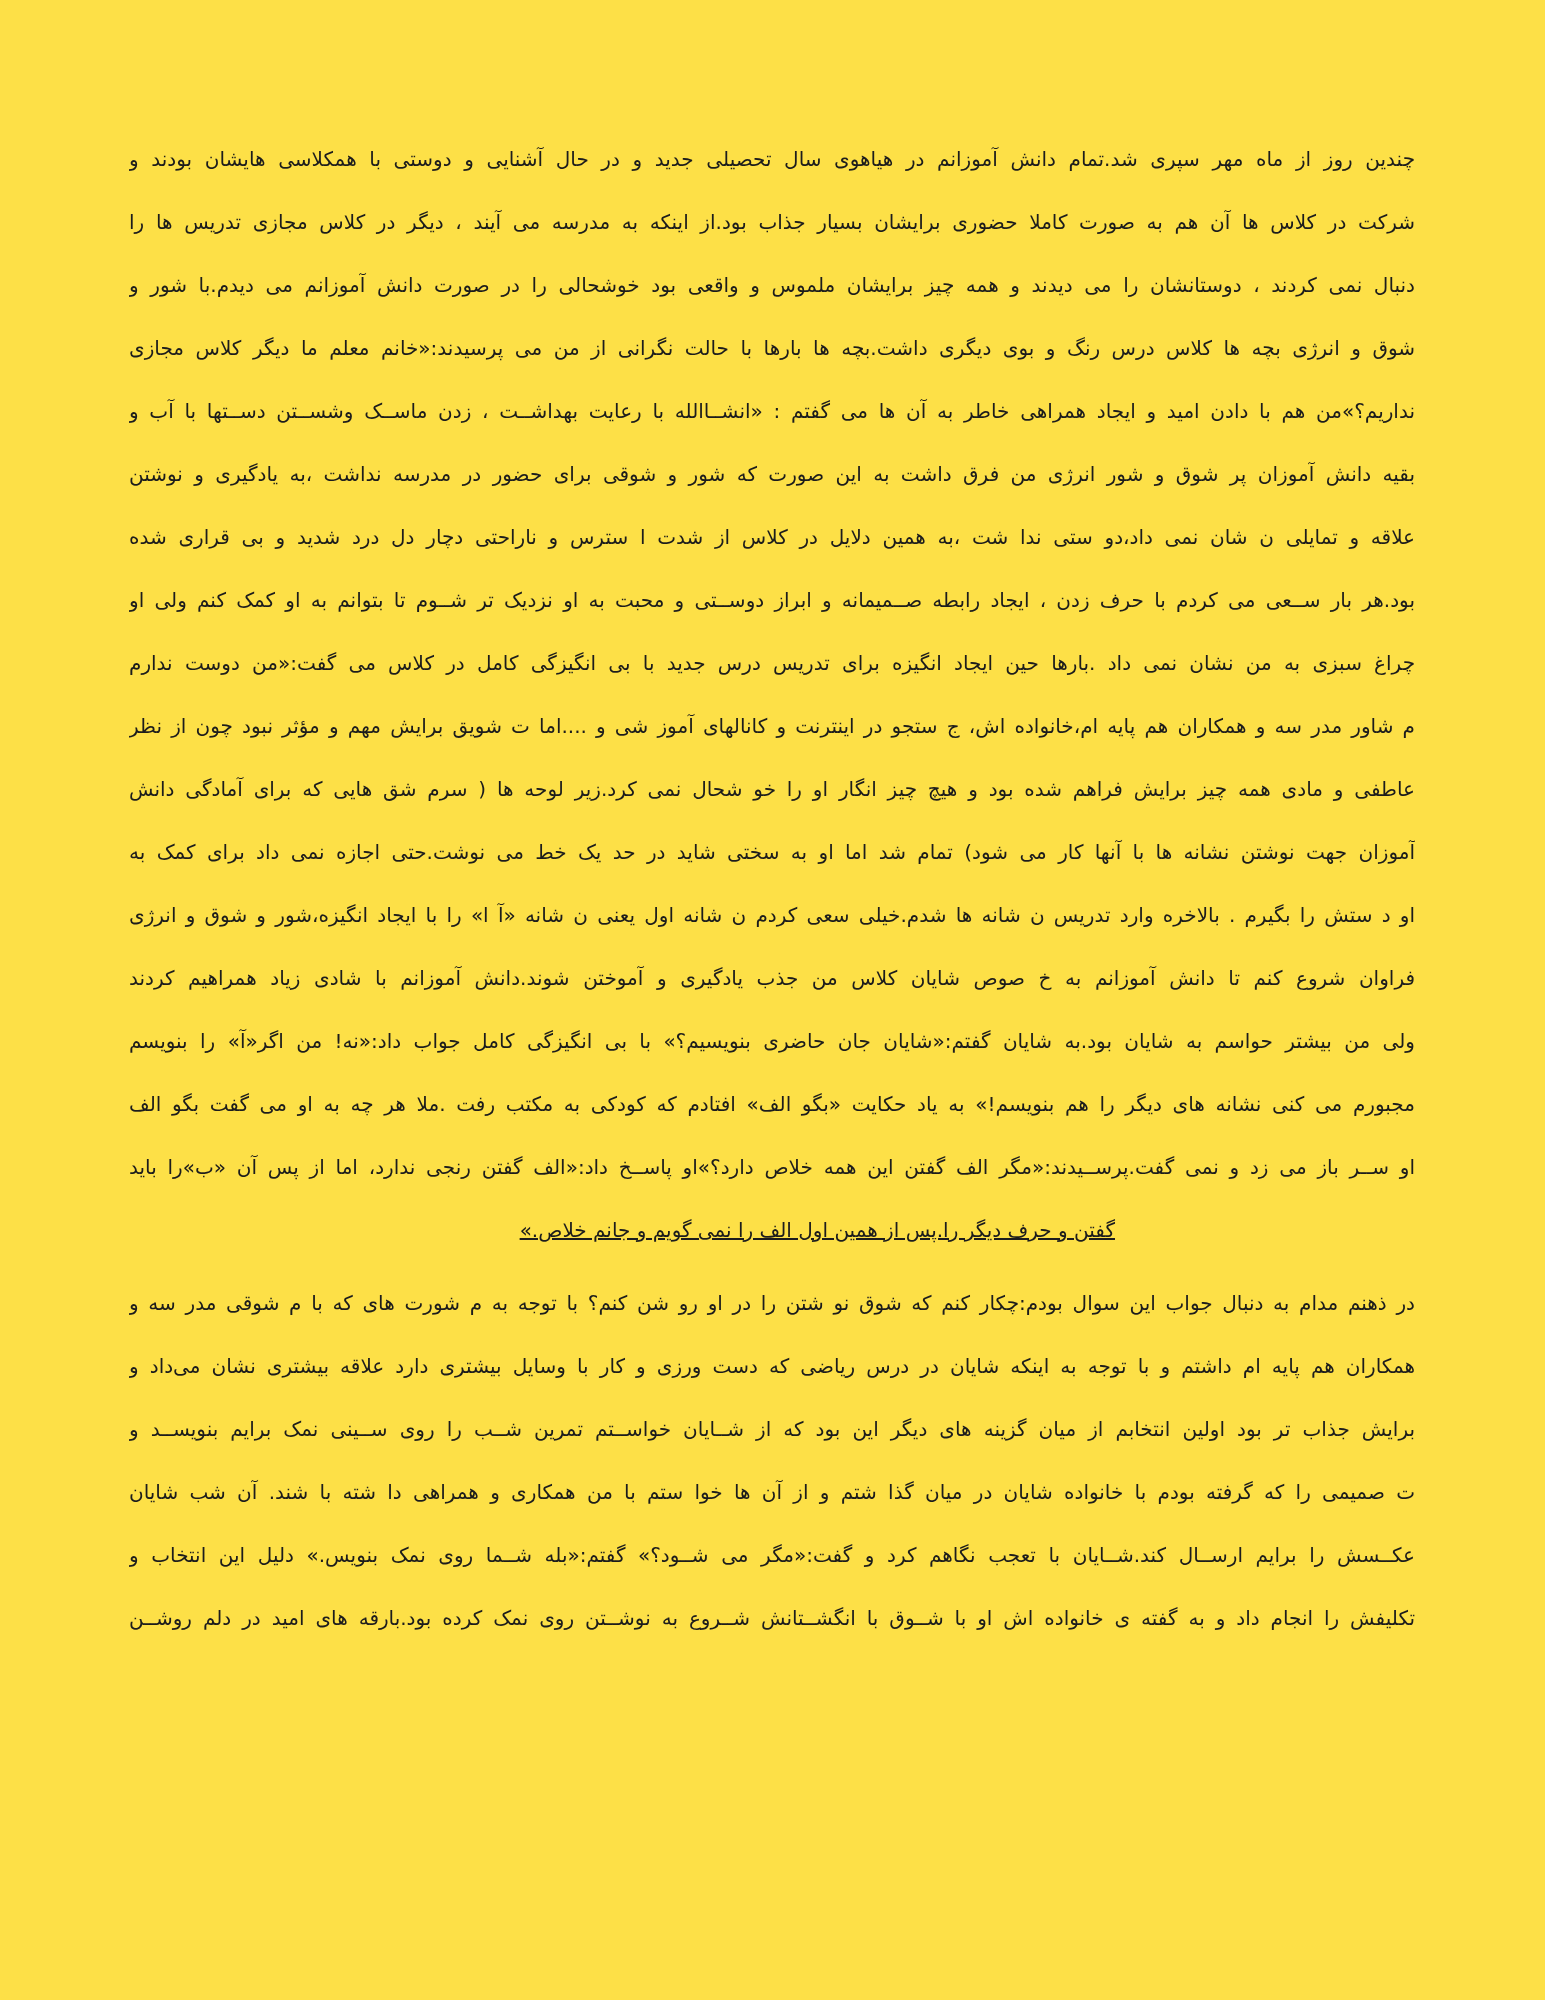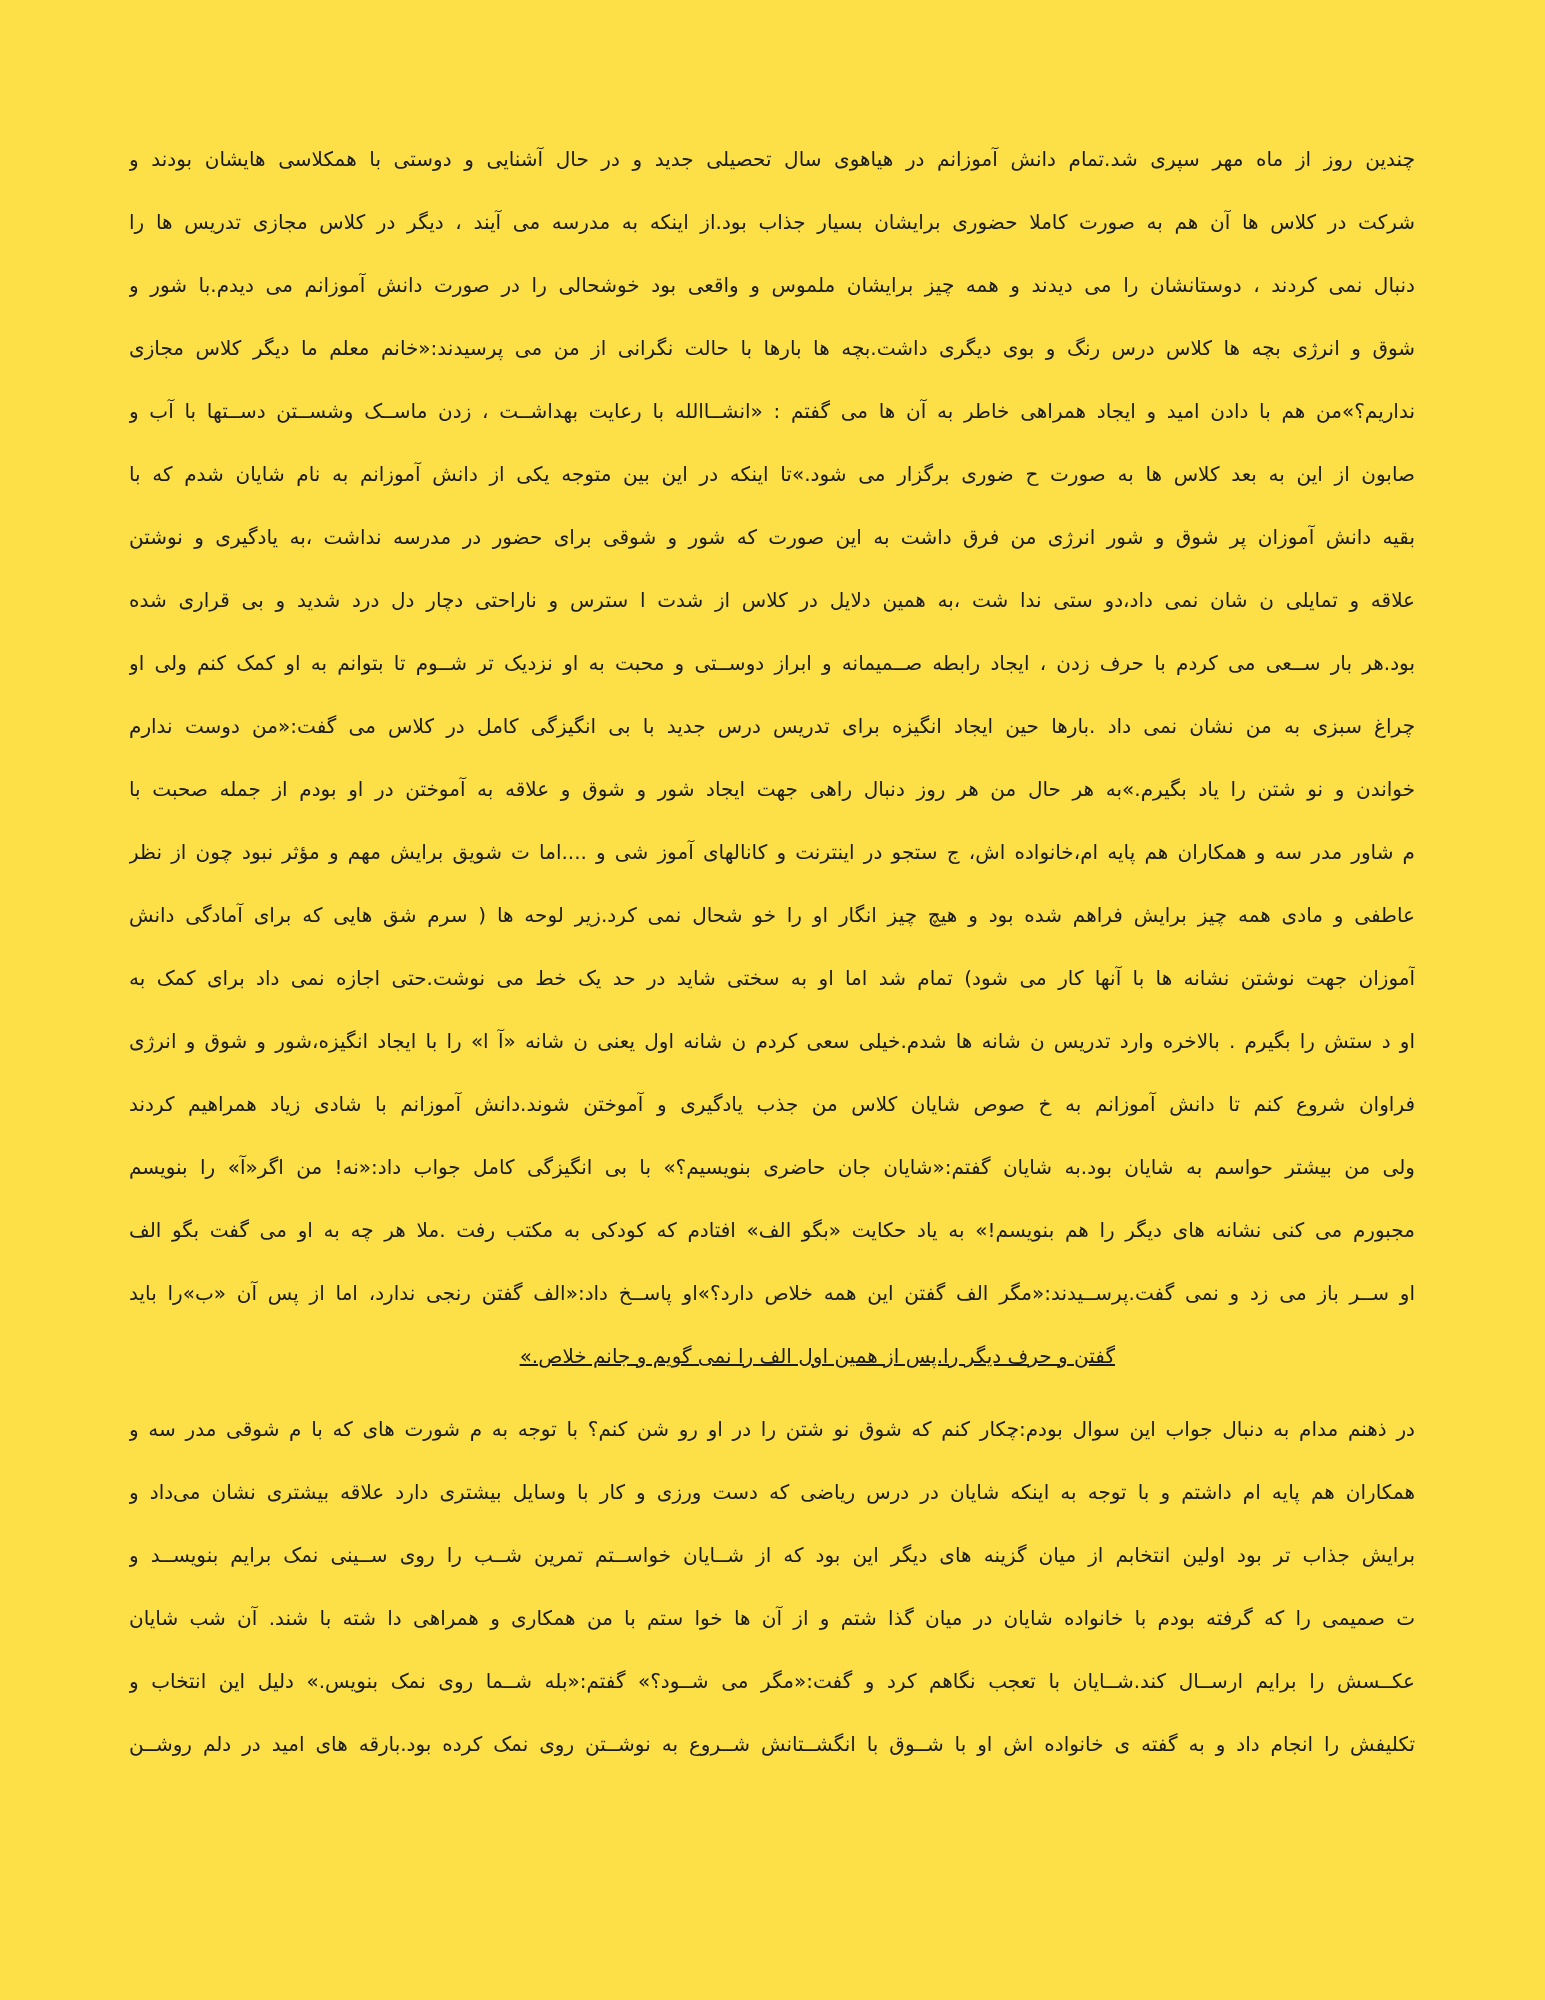--- a/index.html
+++ b/index.html
@@ -49,26 +49,24 @@
 
 <div class="page">
   <div class="text-block" dir="rtl" lang="fa">
 
     <div class="paragraph">
       <div class="line">چندین روز از ماه مهر سپری شد.تمام دانش آموزانم در هیاهوی سال تحصیلی جدید و در حال آشنایی و دوستی با همکلاسی هایشان بودند و</div>
       <div class="line">شرکت در کلاس ها آن هم به صورت کاملا حضوری برایشان بسیار جذاب بود.از اینکه به مدرسه می آیند ، دیگر در کلاس مجازی تدریس ها را</div>
       <div class="line">دنبال نمی کردند ، دوستانشان را می دیدند و همه چیز برایشان ملموس و واقعی بود خوشحالی را در صورت دانش آموزانم می دیدم.با شور و</div>
       <div class="line">شوق و انرژی بچه ها کلاس درس رنگ و بوی دیگری داشت.بچه ها بارها با حالت نگرانی از من می پرسیدند:«خانم معلم ما دیگر کلاس مجازی</div>
       <div class="line">نداریم؟»من هم با دادن امید و ایجاد همراهی خاطر به آن ها می گفتم : «انشــاالله با رعایت بهداشــت ، زدن ماســک وشســتن دســتها با آب و</div>
-      <div class="line">صابون از این به بعد کلاس ها به صورت ح ضوری برگزار می شود.»تا اینکه در این بین متوجه یکی از دانش آموزانم به نام شایان شدم که با</div>
       <div class="line">بقیه دانش آموزان پر شوق و شور انرژی من فرق داشت به این صورت که شور و شوقی برای حضور در مدرسه نداشت ،به یادگیری و نوشتن</div>
       <div class="line">علاقه و تمایلی ن شان نمی داد،دو ستی ندا شت ،به همین دلایل در کلاس از شدت ا سترس و ناراحتی دچار دل درد شدید و بی قراری شده</div>
       <div class="line">بود.هر بار ســعی می کردم با حرف زدن ، ایجاد رابطه صــمیمانه و ابراز دوســتی و محبت به او نزدیک تر شــوم تا بتوانم به او کمک کنم ولی او</div>
       <div class="line">چراغ سبزی به من نشان نمی داد .بارها حین ایجاد انگیزه برای تدریس درس جدید با بی انگیزگی کامل در کلاس می گفت:«من دوست ندارم</div>
-      <div class="line">خواندن و نو شتن را یاد بگیرم.»به هر حال من هر روز دنبال راهی جهت ایجاد شور و شوق و علاقه به آموختن در او بودم از جمله صحبت با</div>
       <div class="line">م شاور مدر سه و همکاران هم پایه ام،خانواده اش، ج ستجو در اینترنت و کانالهای آموز شی و ....اما ت شویق برایش مهم و مؤثر نبود چون از نظر</div>
       <div class="line">عاطفی و مادی همه چیز برایش فراهم شده بود و هیچ چیز انگار او را خو شحال نمی کرد.زیر لوحه ها ( سرم شق هایی که برای آمادگی دانش</div>
       <div class="line">آموزان جهت نوشتن نشانه ها با آنها کار می شود) تمام شد اما او به سختی شاید در حد یک خط می نوشت.حتی اجازه نمی داد برای کمک به</div>
       <div class="line">او د ستش را بگیرم . بالاخره وارد تدریس ن شانه ها شدم.خیلی سعی کردم ن شانه اول یعنی ن شانه «آ ا» را با ایجاد انگیزه،شور و شوق و انرژی</div>
       <div class="line">فراوان شروع کنم تا دانش آموزانم به خ صوص شایان کلاس من جذب یادگیری و آموختن شوند.دانش آموزانم با شادی زیاد همراهیم کردند</div>
       <div class="line">ولی من بیشتر حواسم به شایان بود.به شایان گفتم:«شایان جان حاضری بنویسیم؟» با بی انگیزگی کامل جواب داد:«نه! من اگر«آ» را بنویسم</div>
       <div class="line">مجبورم می کنی نشانه های دیگر را هم بنویسم!» به یاد حکایت «بگو الف» افتادم که کودکی به مکتب رفت .ملا هر چه به او می گفت بگو الف</div>
       <div class="line">او ســر باز می زد و نمی گفت.پرســیدند:«مگر الف گفتن این همه خلاص دارد؟»او پاســخ داد:«الف گفتن رنجی ندارد، اما از پس آن «ب»را باید</div>
       <div class="line line--paragraph-end">گفتن و حرف دیگر را.پس از همین اول الف را نمی گویم و جانم خلاص.»</div>
     </div>

